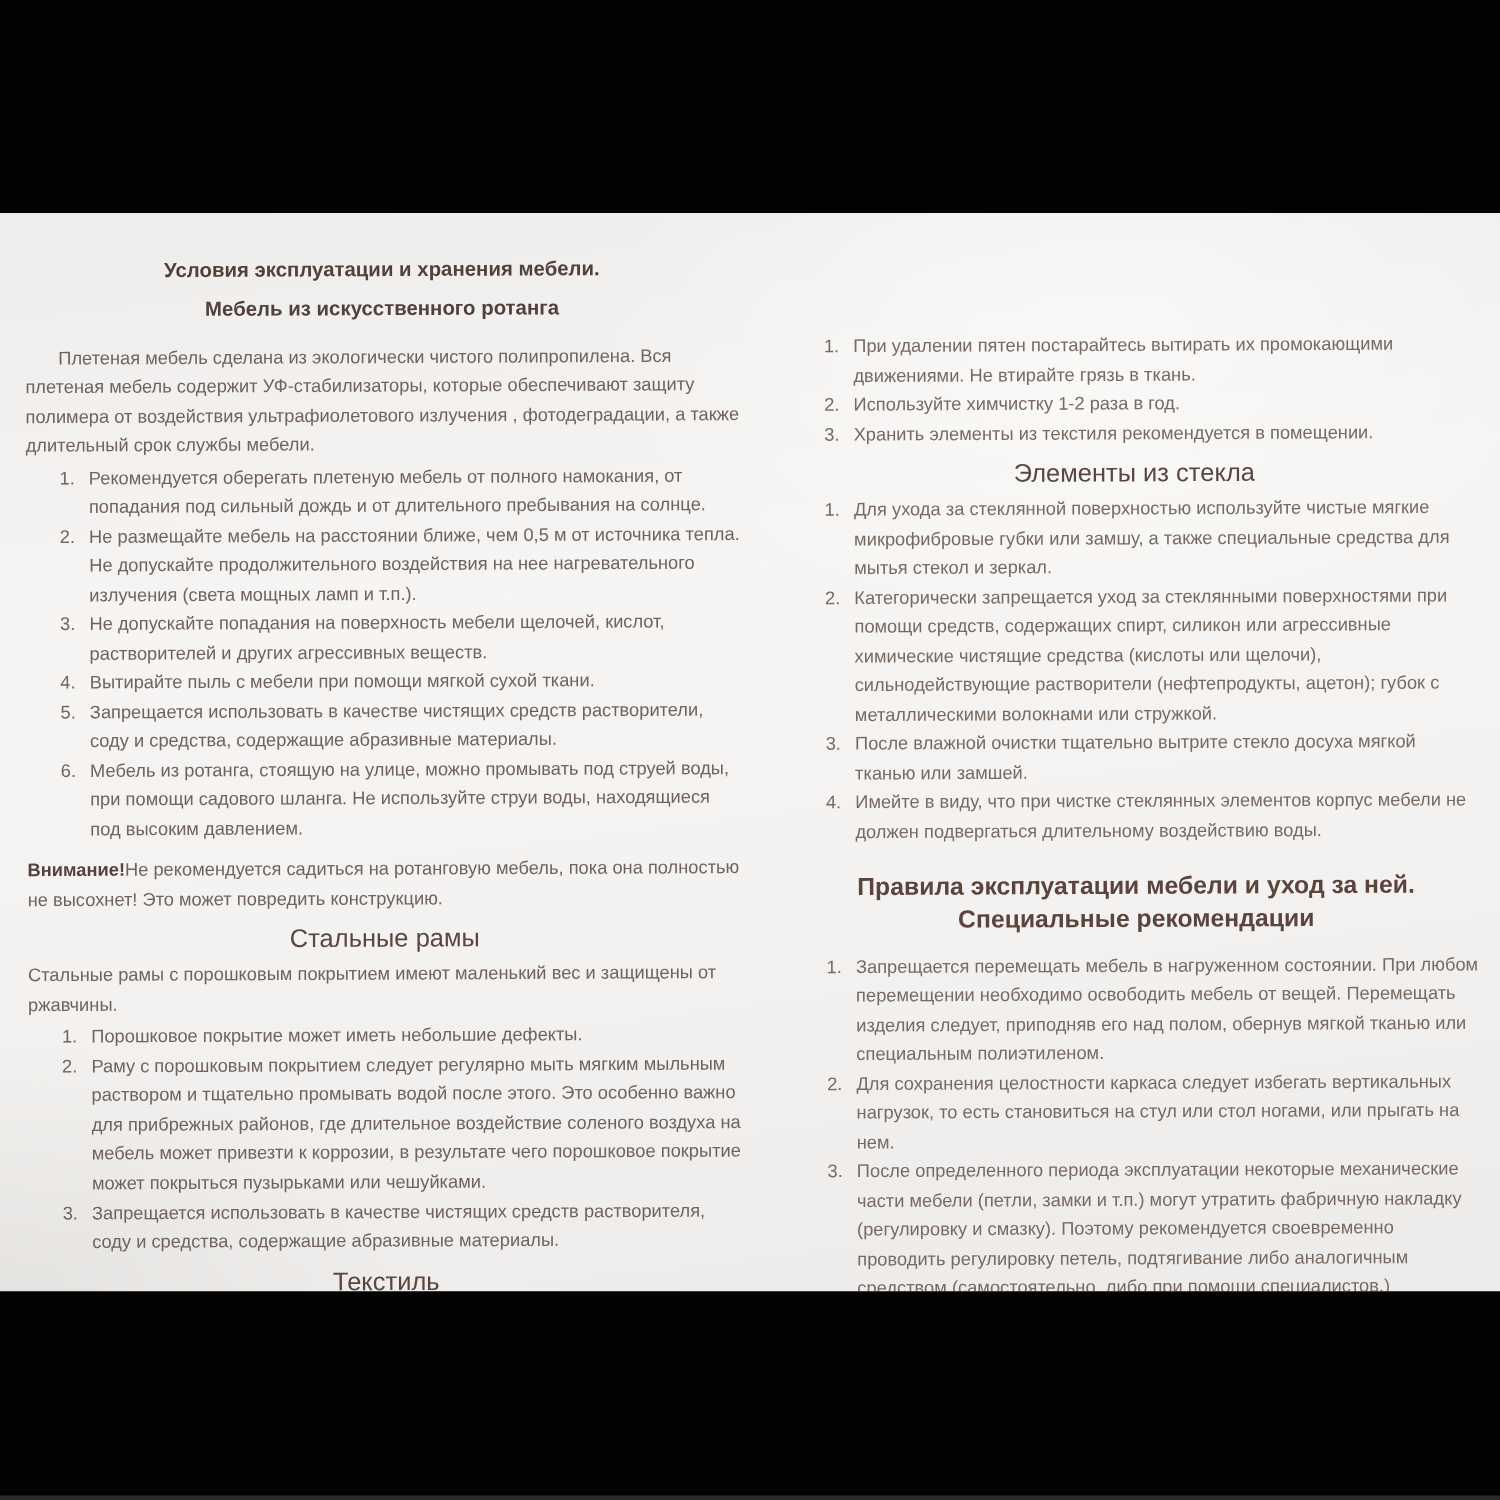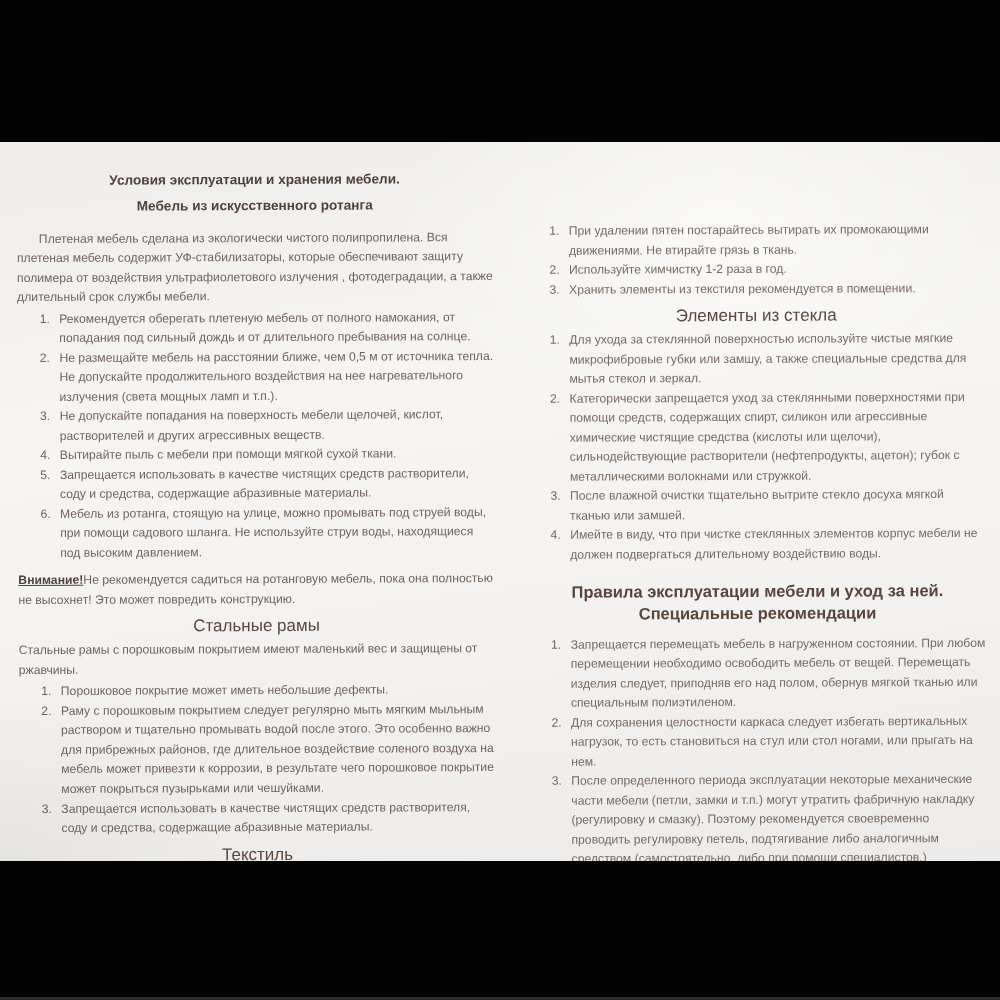--- a/index.html
+++ b/index.html
@@ -57,21 +57,21 @@
     color:#5b463f;
     line-height:1.35;
   }
   h2.rules{
     font-weight:bold;
     font-size:16.5px;
     margin:16px 18px 10px 18px;
     color:#5a443c;
   }
   .warning{margin:8px 0 4px 0;}
-  .warning strong{color:#53423b;text-decoration:underline;}
+  .warning strong{color:#53423b;}
   .spacer-right{height:80px;}
 </style>
 </head>
 <body>
 
 <div class="photo">
   <div class="bar top"></div>
 
   <div class="paper">
     <div class="sheet-inner">

